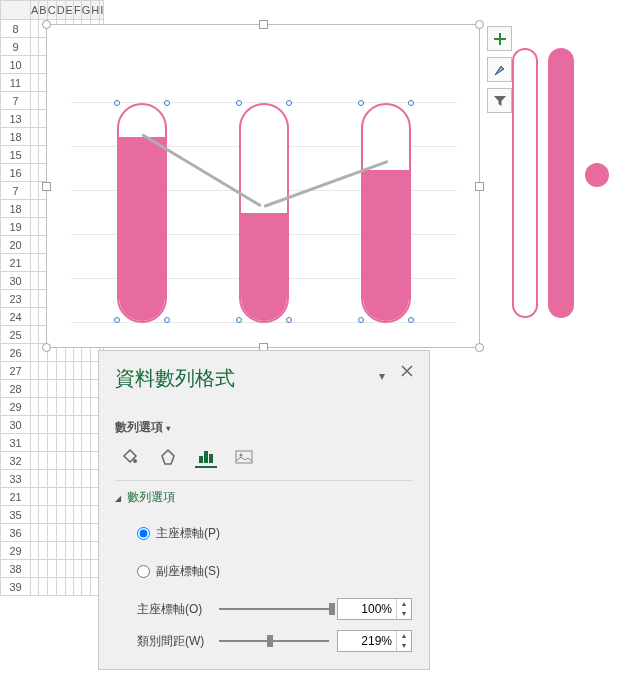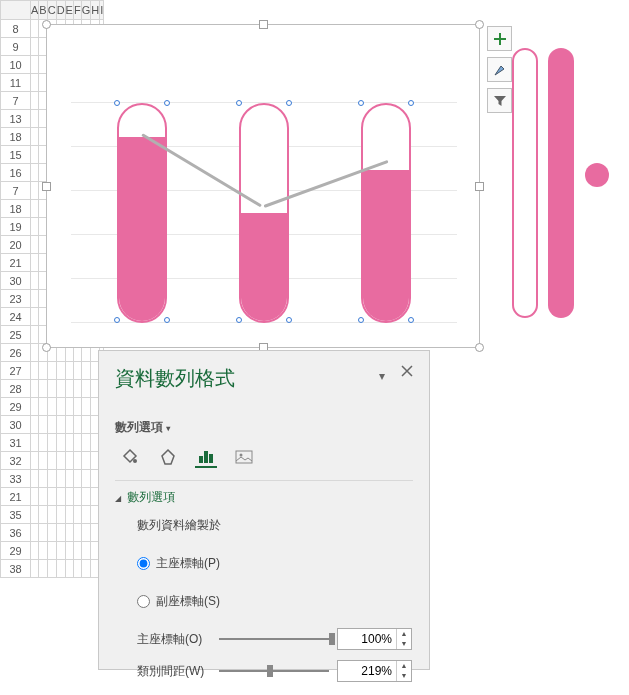--- a/index.html
+++ b/index.html
@@ -637,20 +637,32 @@
         <td></td>
         <td></td>
         <td></td>
         <td></td>
         <td></td>
         <td></td>
         <td></td>
       </tr>
       <tr>
         <td class="rowheader">38</td>
+        <td></td>
+        <td></td>
+        <td></td>
+        <td></td>
+        <td></td>
+        <td></td>
+        <td></td>
+        <td></td>
+        <td></td>
+      </tr>
+      <tr>
+        <td class="rowheader">39</td>
         <td></td>
         <td></td>
         <td></td>
         <td></td>
         <td></td>
         <td></td>
         <td></td>
         <td></td>
         <td></td>
       </tr>
@@ -766,21 +778,20 @@
           <path d="M2 14l5-4 4 3 3-2 4 3" fill="none" stroke="#888"></path>
         </svg>
     </div>
   </div>
 
   <div class="divider"></div>
 
   <div class="expander">數列選項</div>
 
   <div class="option-group">
-    <div>數列資料繪製於</div>
     <label class="radio-row">
       <input type="radio" checked="" style=""> 
         <span>主座標軸(P)</span>
     </label>
     <label class="radio-row">
       <input type="radio" style=""> 
         <span>副座標軸(S)</span>
     </label>
 
     <div class="slider-row">

